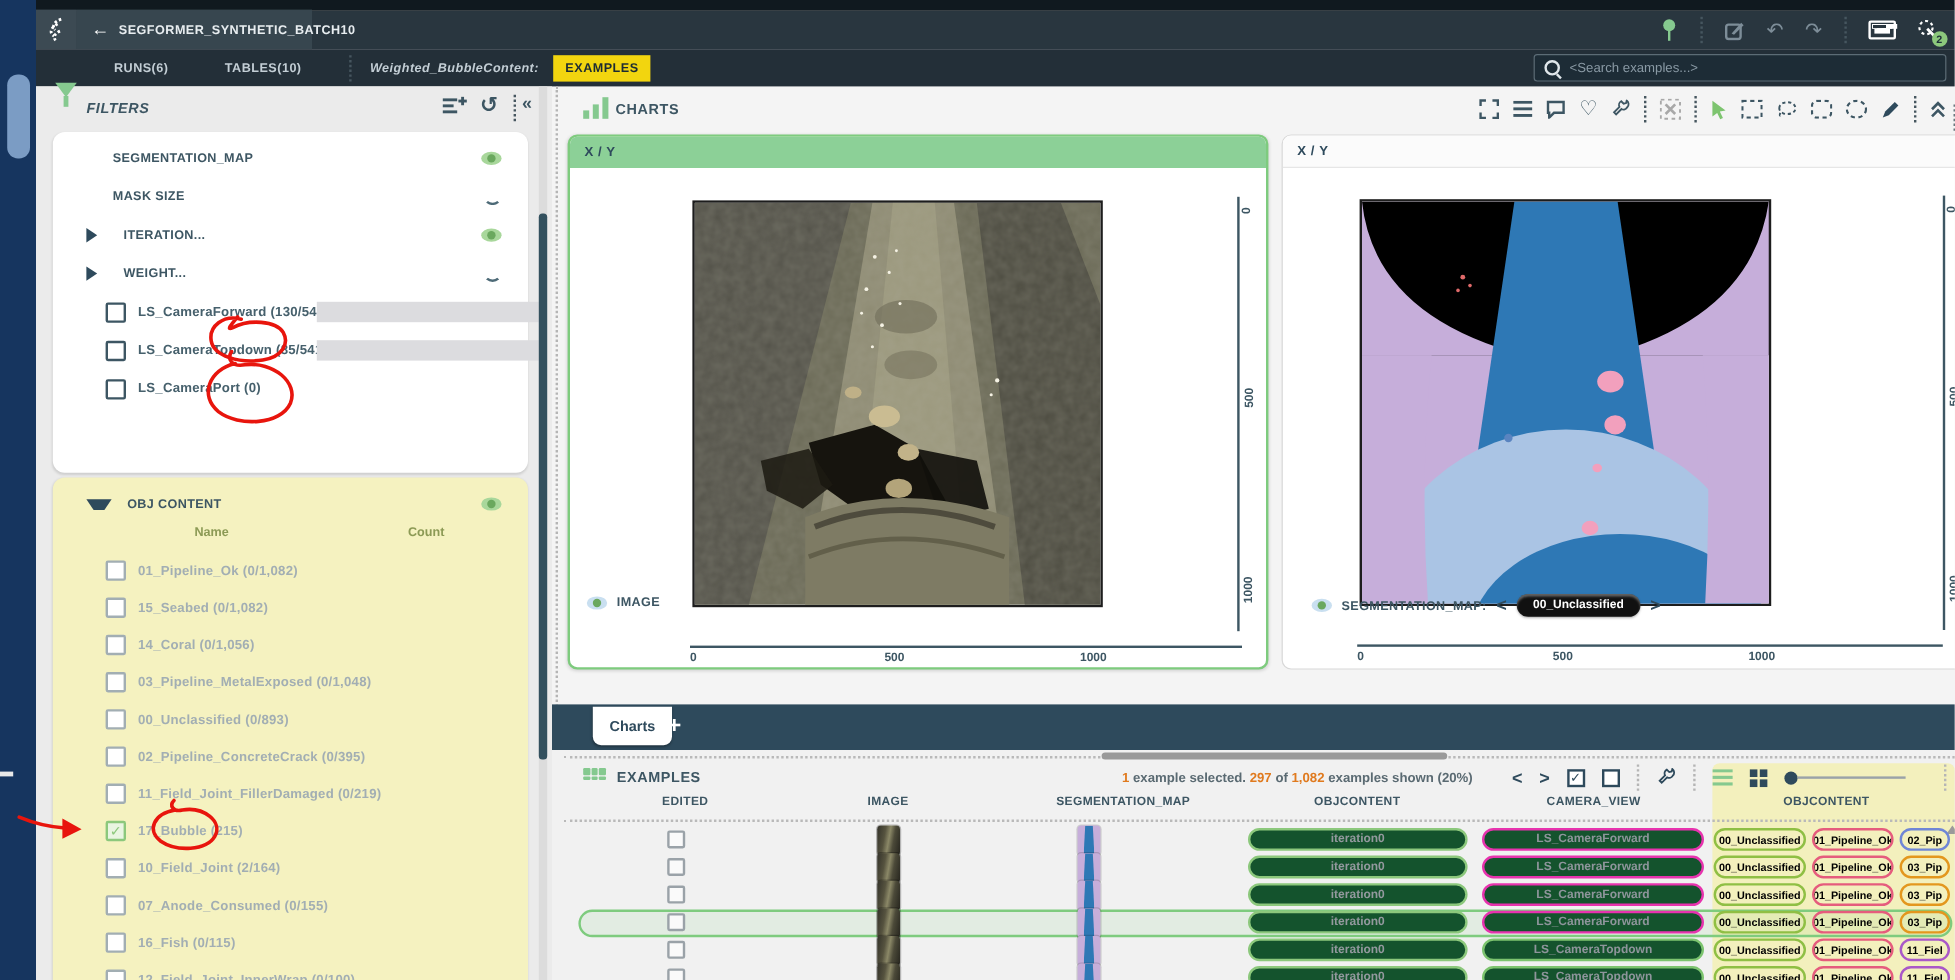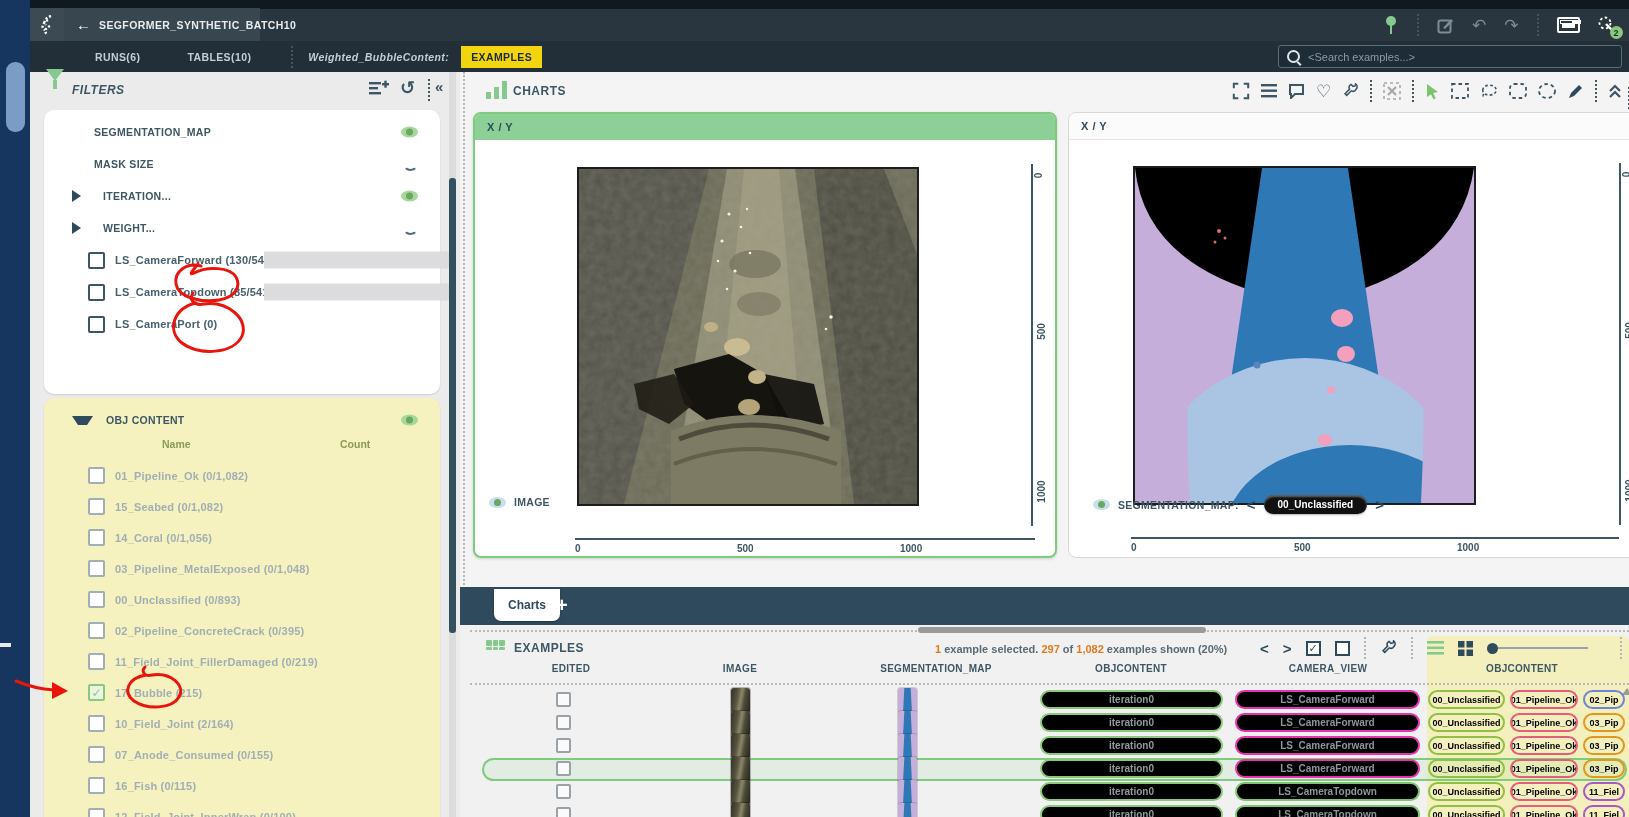--- a/index.html
+++ b/index.html
@@ -100,21 +100,21 @@
   .col-lab{position:absolute;top:38px;font-size:10px;font-weight:bold;color:#3d5663;letter-spacing:.3px;transform:translateX(-50%);}
   .ex-row{position:relative;height:23px;}
   .ex-row .rowband{display:none;}
   .ex-row.on .rowband{display:block;position:absolute;left:22px;right:2px;top:0;bottom:0;border:2px solid #7ecb7e;border-radius:12px;background:rgba(126,203,126,.12);box-sizing:border-box;}
   .ex-cb{position:absolute;left:96px;top:3px;width:15px;height:15px;border:2px solid #9aa2a8;background:#fafafa;box-sizing:border-box;border-radius:2px;}
   .img-thumb{position:absolute;left:271px;top:-1px;width:19px;height:25px;border-radius:3px;
         background:linear-gradient(100deg,#33322a 0%,#56533f 32%,#8b8867 50%,#4c4a39 68%,#26251e 100%);box-shadow:0 0 0 1px rgba(0,0,0,.25);}
   .seg-thumb{position:absolute;left:438px;top:-1px;width:19px;height:25px;border-radius:3px;background:#c6aeda;overflow:hidden;box-shadow:0 0 0 1px rgba(0,0,0,.15);}
   .seg-thumb i{position:absolute;left:5px;top:0;width:9px;height:25px;background:#2e78b5;clip-path:polygon(15% 0,85% 0,100% 100%,0 100%);}
   .rpill{position:absolute;top:1px;height:19px;border:2px solid #8cc87c;border-radius:10px;box-sizing:border-box;
-        display:flex;align-items:center;justify-content:center;font-size:10px;font-weight:bold;color:#93999e;background:#000000;}
+        display:flex;align-items:center;justify-content:center;font-size:10px;font-weight:bold;color:#93999e;background:#14532d;}
   .iter-pill{left:580px;width:183px;}
   .cam-pill{left:775px;width:185px;}
   .objpills{position:absolute;left:968px;top:1px;display:flex;gap:5px;}
   .obj-pill{height:19px;border:2px solid #999;border-radius:10px;box-sizing:border-box;display:flex;align-items:center;justify-content:center;
         font-size:9px;font-weight:bold;background:transparent;overflow:hidden;white-space:nowrap;}
   .scroll-arrow{position:absolute;left:1162px;top:63px;width:0;height:0;border-left:5px solid transparent;border-right:5px solid transparent;border-bottom:7px solid #9a9a9a;}
   
   .tico{display:flex;align-items:center;justify-content:center;}
   svg.ic{display:block;}
   

